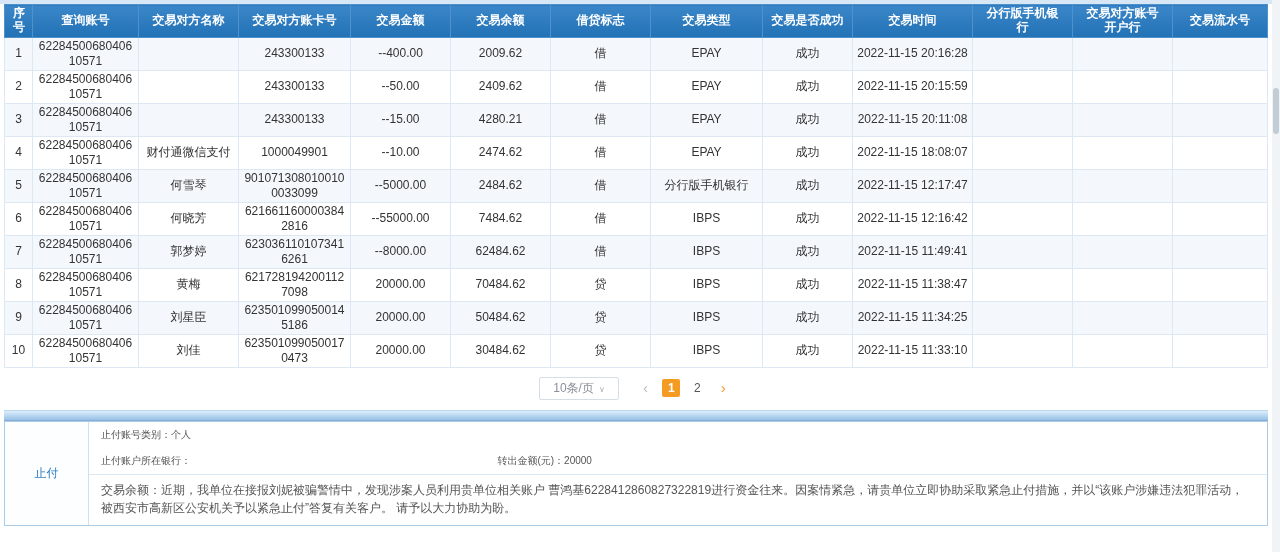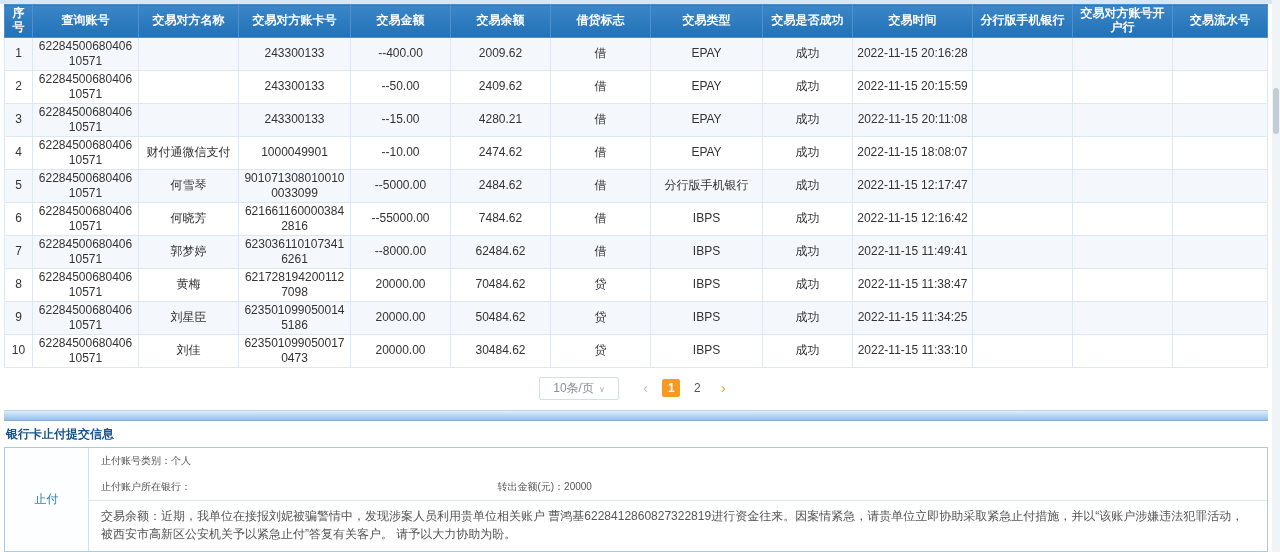--- a/index.html
+++ b/index.html
@@ -4,21 +4,21 @@
 <style>
   * { box-sizing: border-box; margin: 0; padding: 0; }
   html, body { width: 1280px; height: 552px; overflow: hidden; background: #fff;
     font-family: "Liberation Sans", "DejaVu Sans", sans-serif; }
   .top-strip { height: 4px; background: #d7e7f6; }
   .page { padding: 0 12px 0 4px; }
 
   
   table.grid { width: 100%; border-collapse: collapse; table-layout: fixed; }
   table.grid th { background: linear-gradient(#3a86c8, #2272b6); color: #fff;
-    font-size: 12px; font-weight: bold; padding: 2px 2px; border: 1px solid #4f92cb;
+    font-size: 12px; font-weight: bold; padding: 2px 8px; border: 1px solid #4f92cb;
     line-height: 1.15; }
   table.grid td { border: 1px solid #dce8f3; font-size: 12px; color: #333;
     text-align: center; padding: 1px 3px; line-height: 1.25; word-break: break-all; }
   table.grid tbody tr:nth-child(odd) td { background: #f4f8fc; }
   table.grid tbody tr:nth-child(even) td { background: #ffffff; }
 
   
   .pagination { text-align: center; padding: 9px 0 10px; font-size: 12px; color: #666; }
   .psize { display: inline-block; border: 1px solid #d5dde5; border-radius: 2px;
     padding: 2px 13px; color: #8b9096; margin-right: 14px; background: #fff; cursor: pointer; }
@@ -248,21 +248,20 @@
     </table>
 
   <div class="pagination">
     <span class="psize"><span>10条/页</span><span class="caret">∨</span></span>
     <span class="pg-arrow pg-prev">‹</span>
     <span id="pages"><span class="pg-page active">1</span><span class="pg-page">2</span></span>
     <span class="pg-arrow pg-next">›</span>
   </div>
 
   <div class="gbar"></div>
-  <div class="sec-title">银行卡止付提交信息</div>
 
   <div class="info-box">
     <div class="group">
       <div class="side">止付</div>
       <div class="content">
         <div class="frow">
           <span class="fld c1"><span>止付账号类别：</span><span>个人</span></span>
         </div>
         <div class="frow">
           <span class="fld c1"><span>止付账户所在银行：</span><span></span></span>

